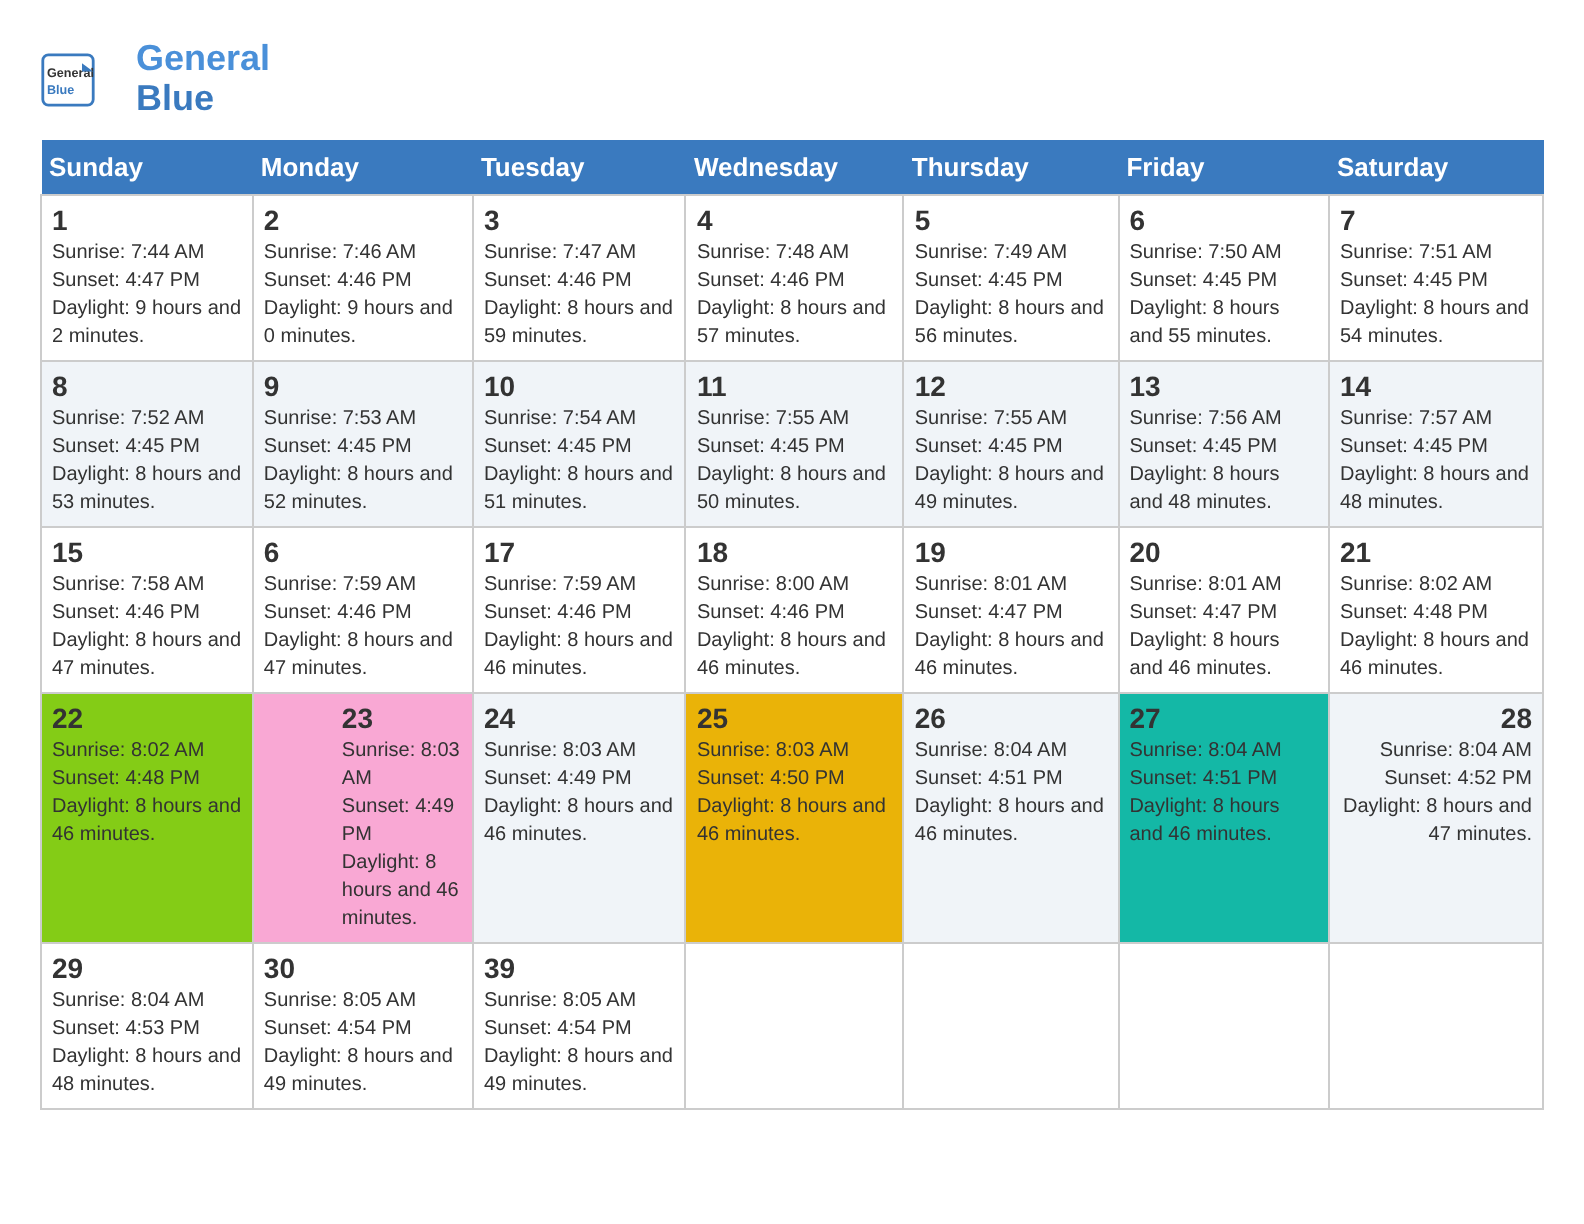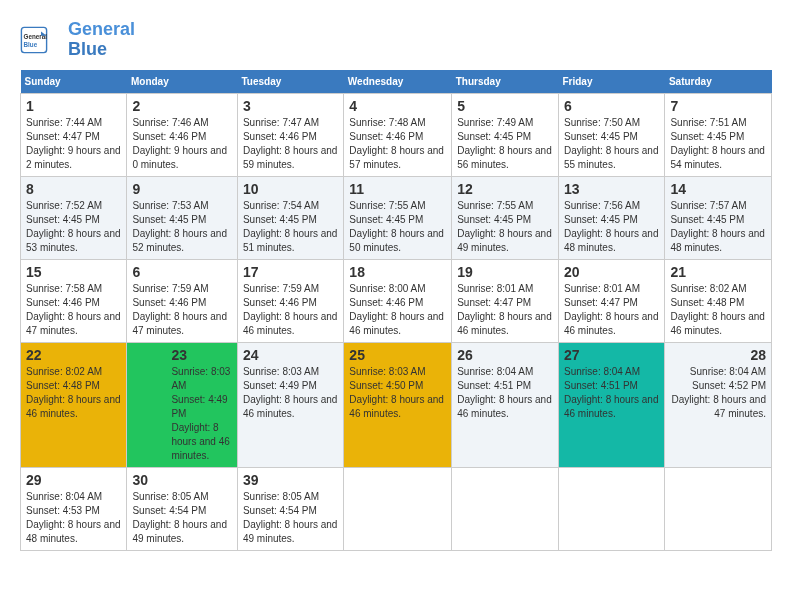--- a/index.html
+++ b/index.html
@@ -49,21 +49,21 @@
     .calendar-table {
       width: 100%;
       border-collapse: collapse;
       font-size: 11px;
     }
     .calendar-table th {
       background: #3a7abf;
       color: #fff;
       padding: 6px 4px;
       text-align: left;
-      font-size: 10px;
+      font-size: 13px;
       font-weight: bold;
     }
     .calendar-table td {
       border: 1px solid #ccc;
       vertical-align: top;
       padding: 4px 5px;
       width: 113px;
       min-height: 80px;
       background: #fff;
     }
@@ -290,29 +290,29 @@
         <td>
         <span class="day-number">21</span>
         <div class="day-info">
           Sunrise: 8:02 AM<br>
           Sunset: 4:48 PM<br>
           Daylight: 8 hours and 46 minutes.
         </div>
       </td>
       </tr>
       <tr>
-        <td style="background: #eab308;">
+        <td style="background: #84cc16;">
         <span class="day-number">22</span>
         <div class="day-info">
           Sunrise: 8:02 AM<br>
           Sunset: 4:48 PM<br>
           Daylight: 8 hours and 46 minutes.
         </div>
       </td>
-        <td style="background: #22c55e; padding-left: 44px;">
+        <td style="background: #f9a8d4; padding-left: 44px;">
         <span class="day-number">23</span>
         <div class="day-info">
           Sunrise: 8:03 AM<br>
           Sunset: 4:49 PM<br>
           Daylight: 8 hours and 46 minutes.
         </div>
       </td>
         <td style="background: rgb(240, 244, 248);">
         <span class="day-number">24</span>
         <div class="day-info">

